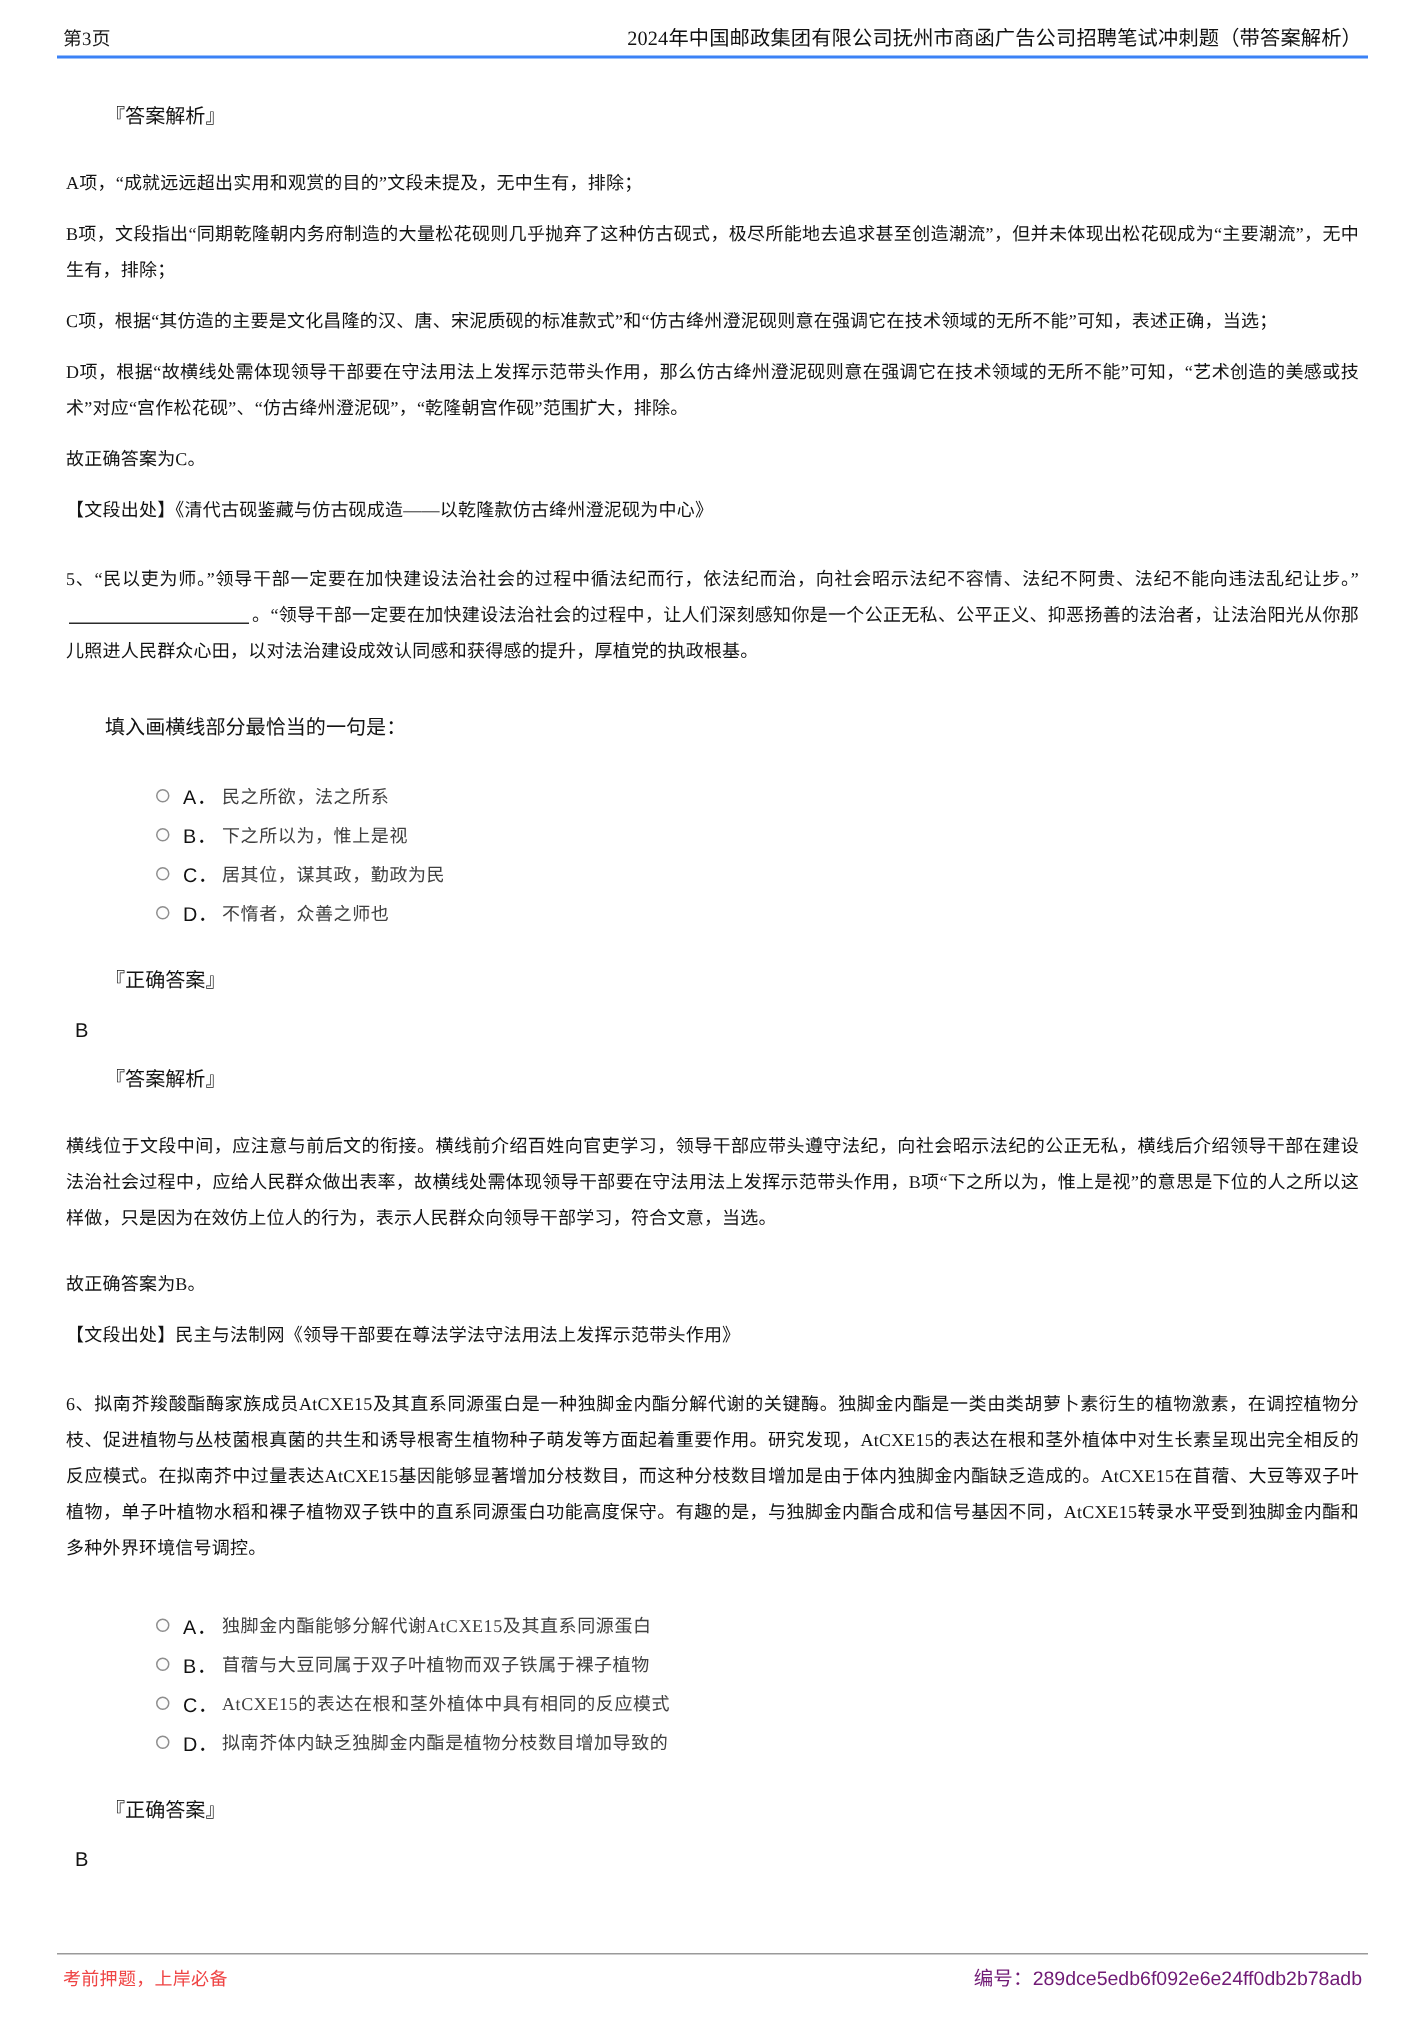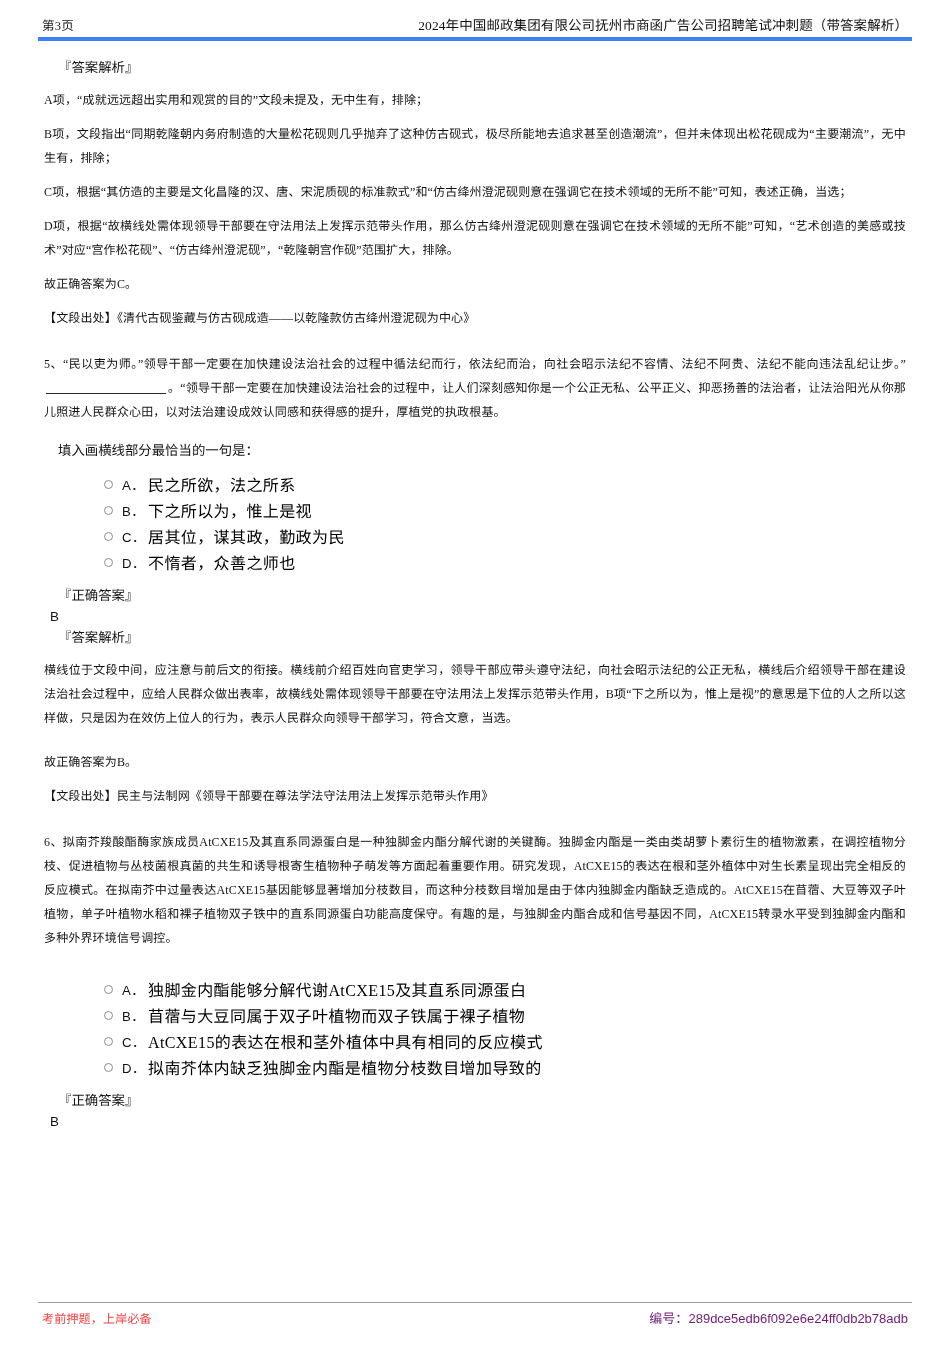--- a/index.html
+++ b/index.html
@@ -24,21 +24,21 @@
     padding: 0 38px;
   }
 
   
   .header {
     display: flex;
     align-items: flex-end;
     justify-content: space-between;
     height: 34px;
     padding: 0 4px 3px 4px;
-    border-bottom: 4px solid #3b82f6;
+    border-bottom: 2px solid #3b82f6;
     margin-bottom: 0;
   }
   .header-left {
     font-size: 12.5px;
     line-height: 15px;
     letter-spacing: 0.2px;
     white-space: nowrap;
     color: #1a1a1a;
   }
   .header-right {
@@ -60,21 +60,21 @@
     text-align: justify;
     text-justify: inter-ideograph;
     color: #131313;
     letter-spacing: 0.15px;
   }
   .gap-sm { height: 10px; }
   .gap-md { height: 16px; }
   .gap-lg { height: 22px; }
 
   .label-line {
-    margin: 0;
+    margin: 12px;
     font-size: 13.4px;
     line-height: 21px;
     color: #131313;
     padding-left: 14px;
   }
   .answer-letter {
     margin: 0;
     font-size: 13.4px;
     line-height: 21px;
     color: #131313;
@@ -106,22 +106,22 @@
   }
   .opt-key {
     font-family: "Liberation Sans", sans-serif;
     font-size: 13.2px;
     width: 26px;
     flex: 0 0 auto;
     color: #111;
     letter-spacing: 0.5px;
   }
   .opt-text {
-    font-size: 16px;
-    color: #000000;
+    font-size: 12px;
+    color: #404040;
     letter-spacing: 0.4px;
     white-space: nowrap;
   }
 
   .blank-underline {
     display: inline-block;
     width: 120px;
     border-bottom: 1px solid #2b2b2b;
     vertical-align: -2px;
     margin: 0 2px;

